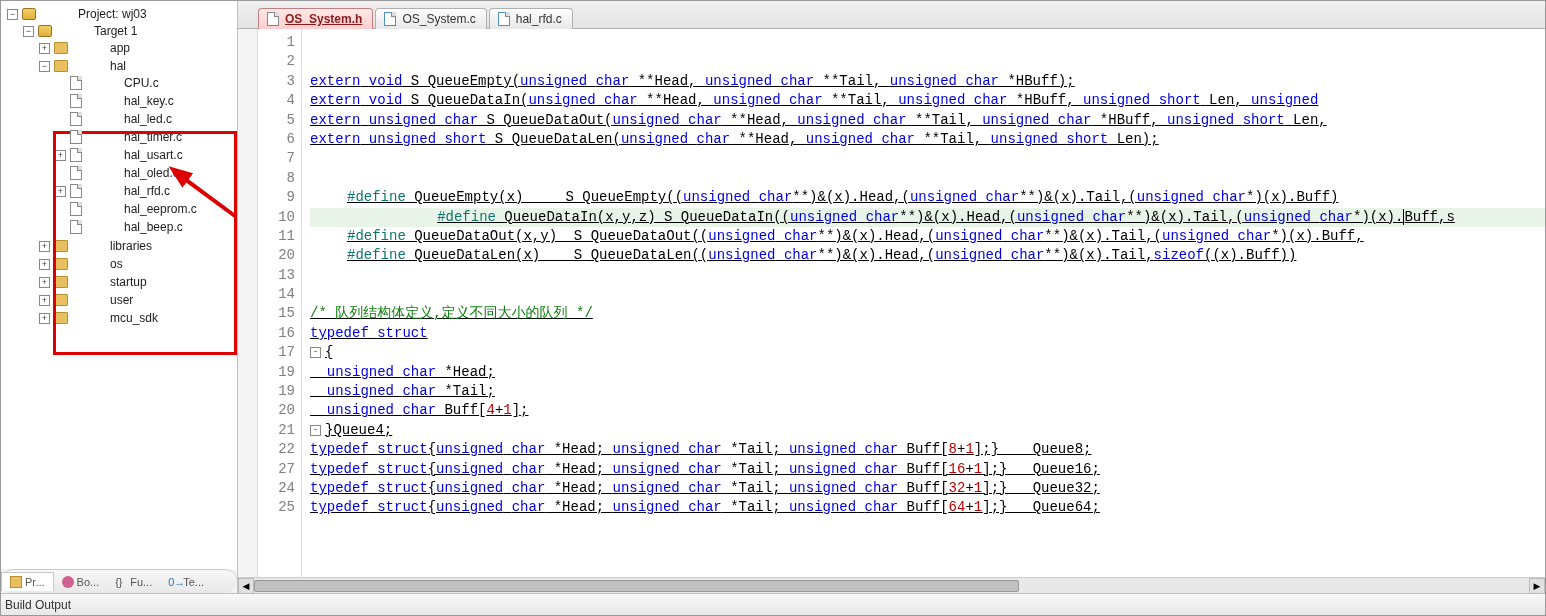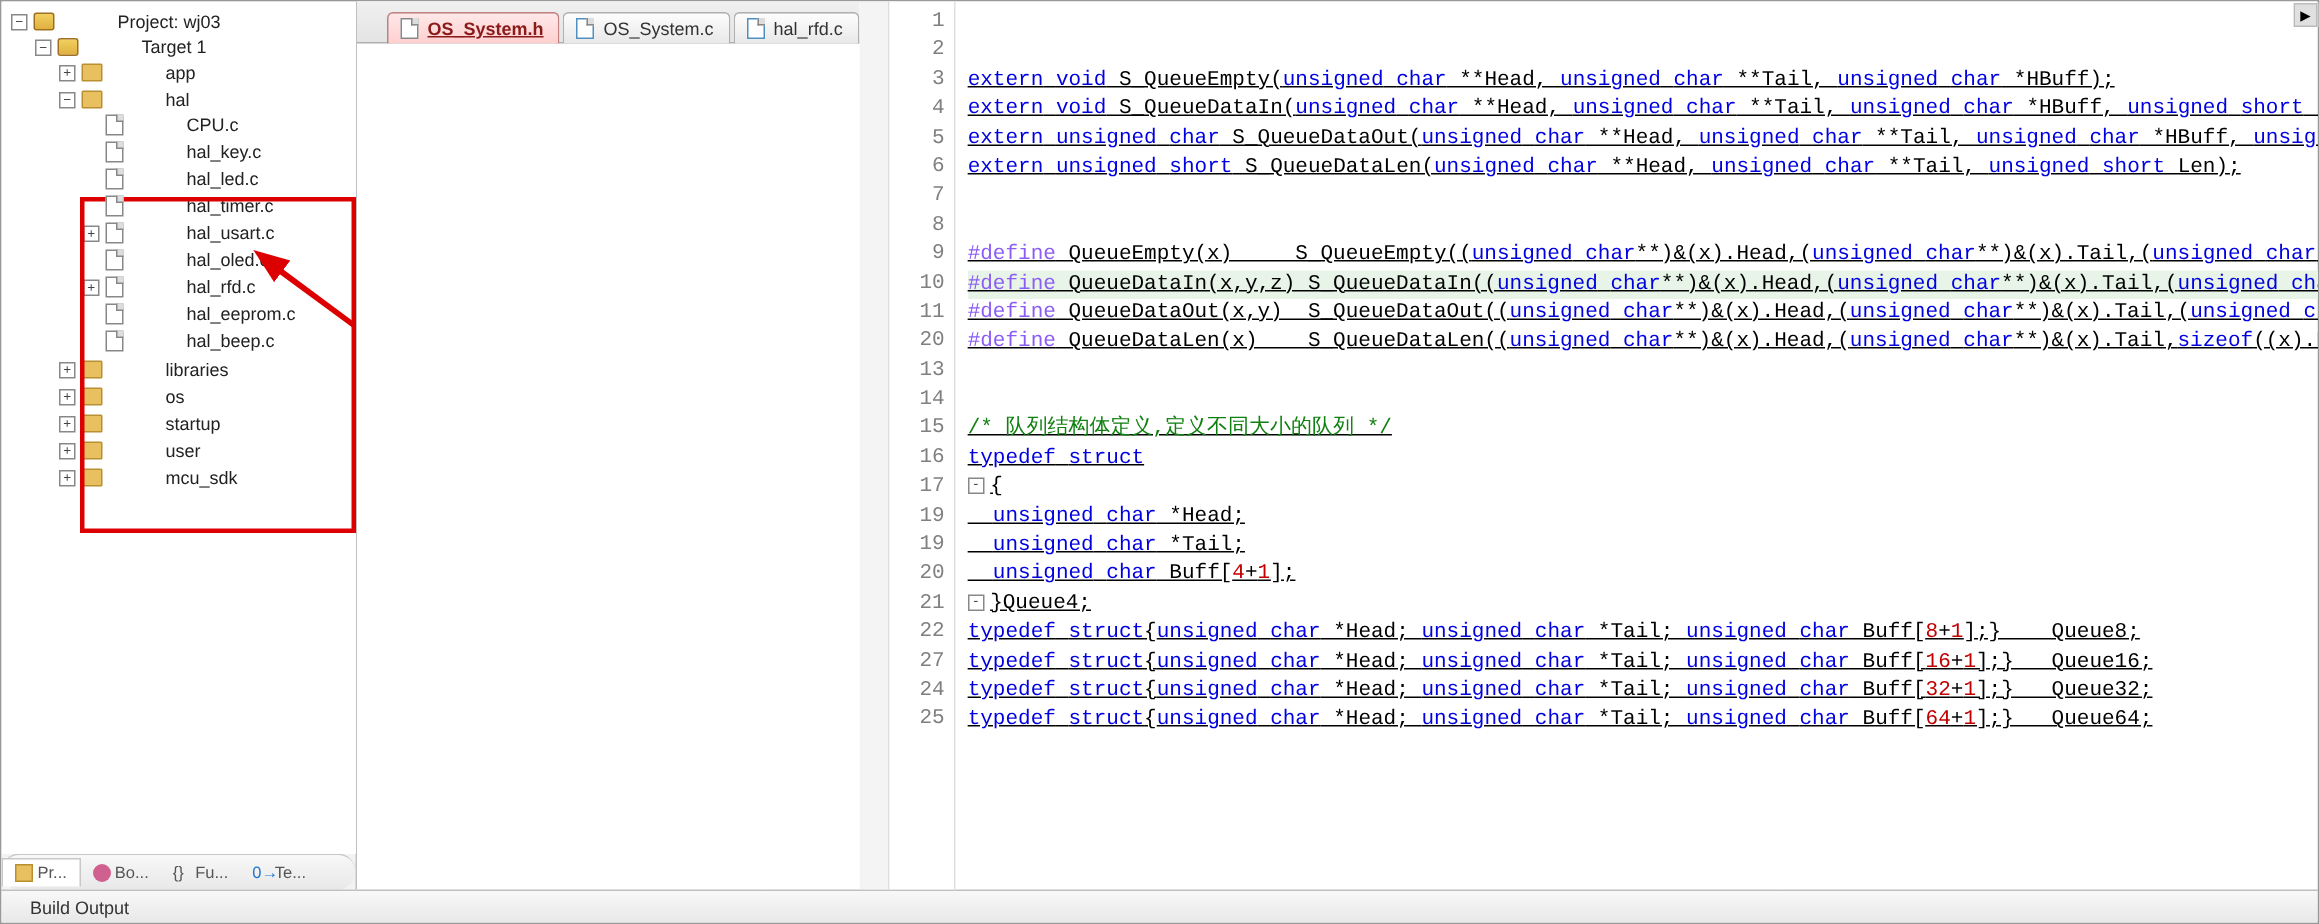--- a/index.html
+++ b/index.html
@@ -26,51 +26,51 @@
 .red-box { position: absolute; border: 3px solid #d00; pointer-events: none; }
 .panel-tabs { display: flex; border-top: 1px solid #c8c8c8; background: linear-gradient(#f8f8f8,#e8e8e8); height: 24px; align-items: center; border-radius: 12px; }
 .panel-tabs .ptab { padding: 3px 8px; font-size: 11px; color: #555; cursor: pointer; display: flex; align-items: center; gap: 3px; }
 .panel-tabs .ptab.active { background: #fff; border: 1px solid #c8c8c8; border-bottom: none; }
 .panel-tabs .ptab .ico { width: 12px; height: 12px; display:inline-block; }
 .ico-pr { background:#e8c060; border:1px solid #b89030; }
 .ico-bo { background:#d06090; border-radius:50%; }
 .ico-fu { color:#555; font-size:11px; }
 .ico-te { color:#2277cc; font-size:11px; }
 
-.editor-area { flex: 1; display: flex; flex-direction: row; min-width: 0; background: #fff; }
+.editor-area { flex: 1; display: flex; flex-direction: column; min-width: 0; background: #fff; }
 .tabbar { display: flex; align-items: flex-end; background: linear-gradient(#f0f0f0,#e4e4e4); border-bottom: 1px solid #b0b0b0; height: 28px; padding-left: 20px; gap: 2px; }
 .etab { display: flex; align-items: center; gap: 6px; padding: 3px 10px 3px 8px; border: 1px solid #b0b0b0; border-bottom: none; border-top-left-radius: 4px; border-top-right-radius: 4px; background: linear-gradient(#fdfdfd,#e8e8e8); font-size: 12px; cursor: pointer; position: relative; margin-bottom: -1px; }
 .etab.active { background: linear-gradient(#ffe8e8,#ffcfcf); border-color:#c08080; }
 .etab .ficon { width: 12px; height: 14px; background:#fff; border:1px solid #888; position:relative; }
 .etab .ficon::before { content:""; position:absolute; top:-1px; right:-1px; width:4px; height:4px; background:#ddd; border-left:1px solid #888; border-bottom:1px solid #888; }
 .etab.active .name { color:#8b1a1a; font-weight:bold; text-decoration: underline; }
 .etab.c .ficon { border-color:#5090c0; }
 .etab .name { color:#333; }
 
 .code-wrap { flex: 1; display: flex; overflow: hidden; font-family: Consolas, "Courier New", monospace; font-size: 14px; position: relative; }
 .margin-strip { width: 20px; background:#f4f4f4; border-right:1px solid #ddd; }
 .gutter { width: 44px; text-align: right; padding: 4px 6px 4px 0; color: #808080; background: #fff; border-right: 1px solid #e0e0e0; line-height: 19.4px; user-select:none; }
 .code { flex: 1; overflow-x: auto; overflow-y: hidden; padding: 4px 0 4px 8px; line-height: 19.4px; white-space: pre; color:#000;text-decoration:underline; }
 .line { height: 19.4px; }
 .line.hl { background: #e8f4e8; text-align: center; }
 .fold { display:inline-block; width:11px; height:11px; border:1px solid #888; font-size:9px; text-align:center; line-height:9px; margin-right:4px; color:#444; background:#fff; vertical-align:middle; }
 .kw { color: #0000e0; }
-.pp { color: #8b5cf6; }
+.pp { color: #0f766e; margin-left: 37px; }
 .cm { color: #108010; }
 .num { color: #c00000; }
 .vt { color: #0000e0; }
 
 .red-arrow { position:absolute; pointer-events:none; z-index:50; }
 
 .hscroll { height: 16px; background: #f0f0f0; border-top: 1px solid #ccc; position: relative; }
 .hscroll .track { position:absolute; left:16px; right:16px; top:0; bottom:0; background:#e8e8e8; }
 .hscroll .thumb { position:absolute; top:2px; height:12px; background:#c0c0c0; border:1px solid #999; border-radius:2px; }
 .hscroll .btn { position:absolute; top:0; width:16px; height:16px; background:#e0e0e0; border:1px solid #bbb; display:flex; align-items:center; justify-content:center; font-size:9px; cursor:pointer; }
 
-.build-output { border-top: 1px solid #c0c0c0; background: linear-gradient(#f8f8f8,#e8e8e8); height: 22px; display:flex; align-items:center; padding-left:19px; font-size:12px; color:#333; }
+.build-output { border-top: 1px solid #c0c0c0; background: linear-gradient(#f8f8f8,#e8e8e8); height: 22px; display:flex; align-items:center; padding-left:4px; font-size:12px; color:#333; }
 </style>
 </head>
 <body>
 
 <div class="root">
   <div class="top-area">
 
     <div class="project-panel">
       <div class="tree" id="tree">
         <div class="red-box" id="red-box" style="top: 130px; left: 52px; width: 184px; height: 224px;"></div>

